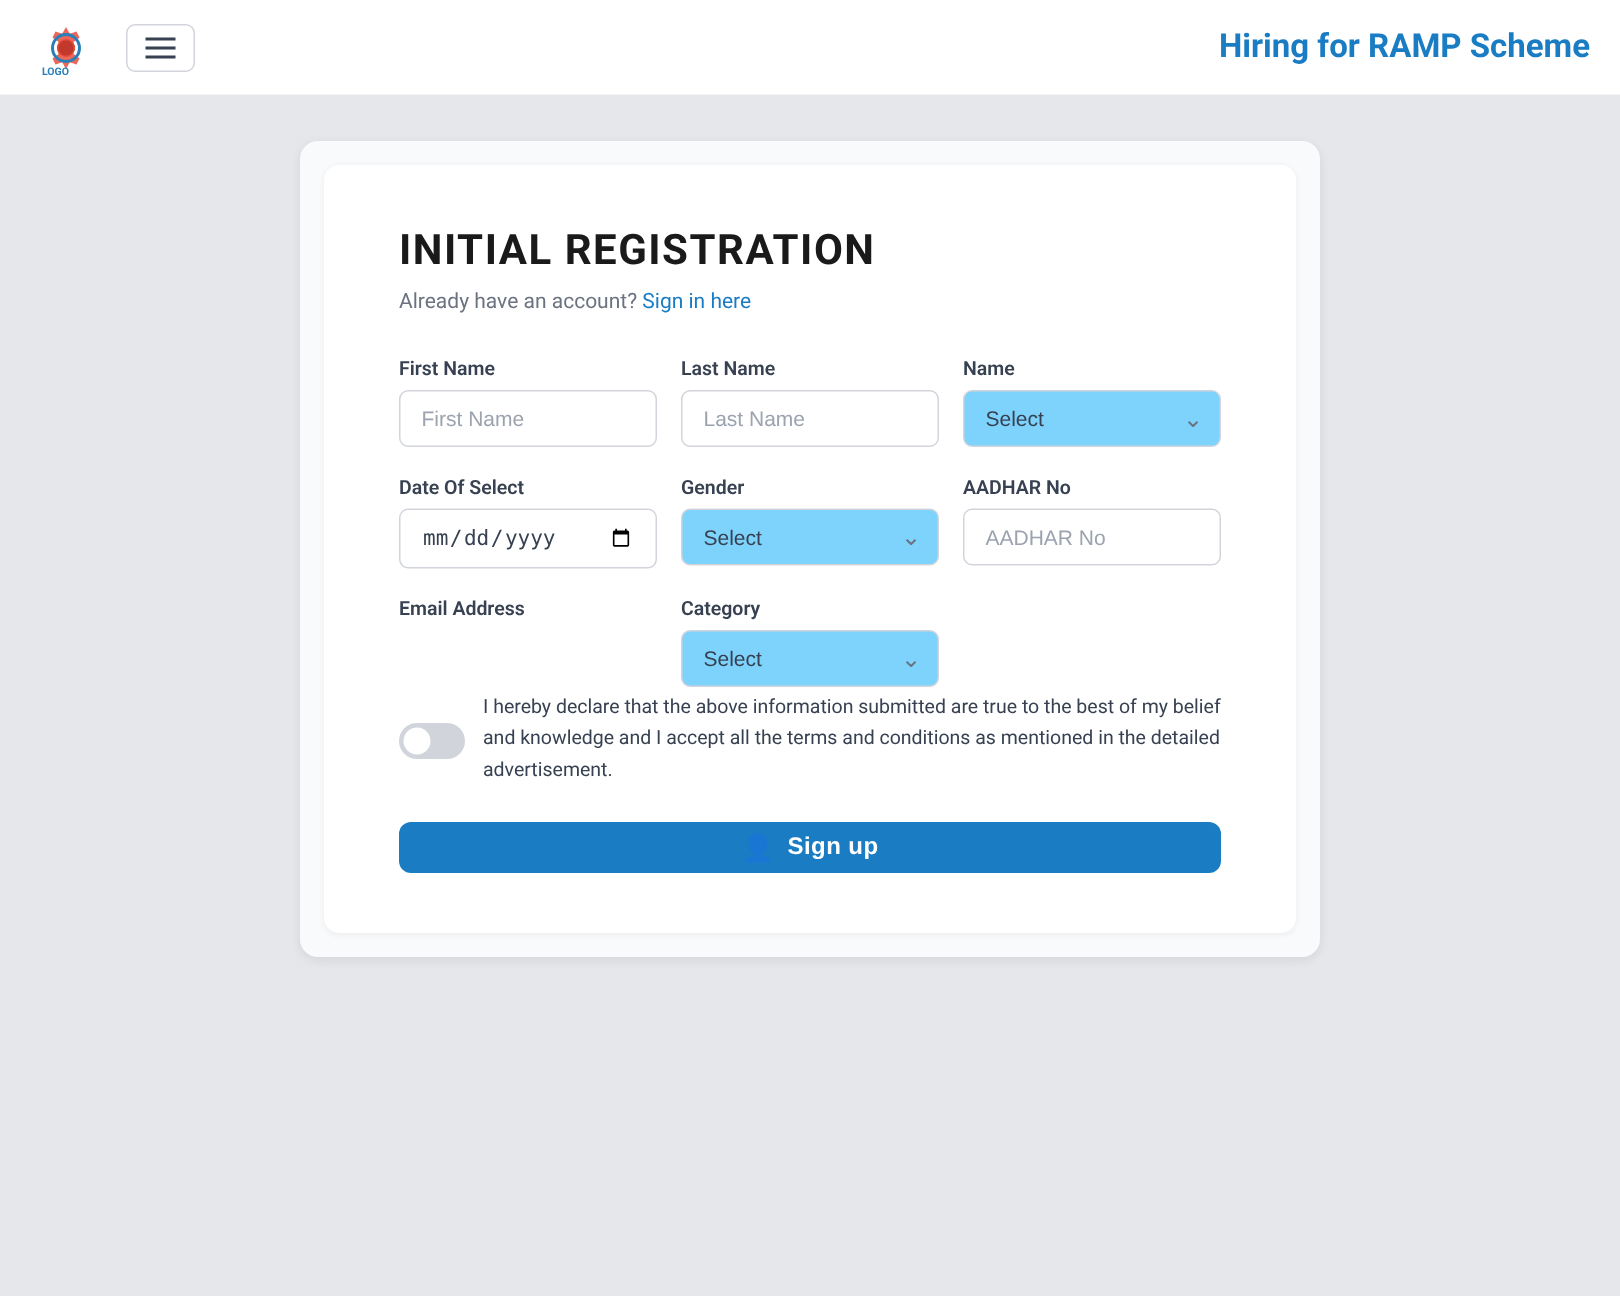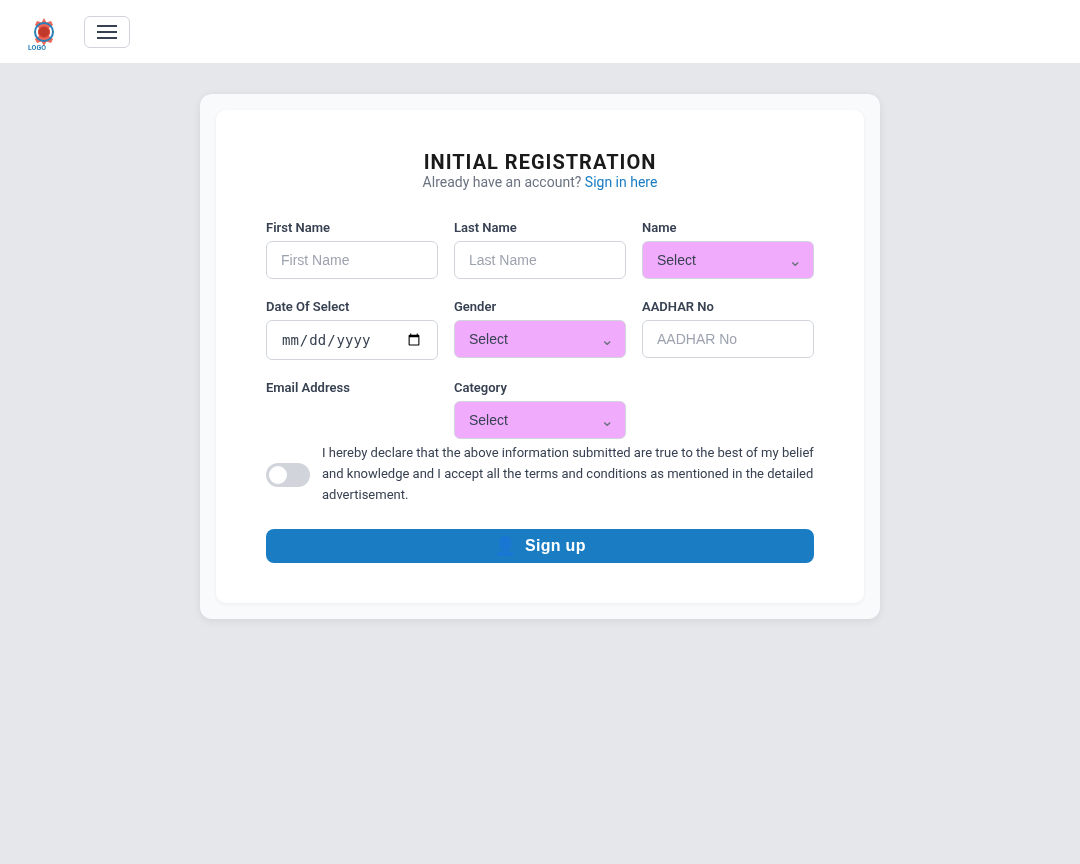--- a/index.html
+++ b/index.html
@@ -87,30 +87,29 @@
     }
 
     .inner-card {
       background: #ffffff;
       border-radius: 10px;
       padding: 40px 50px;
       box-shadow: 0 1px 4px rgba(0,0,0,0.06);
     }
 
     .form-title {
-      text-align: center;
-      font-size: 20px;
+      font-size: 28px;
       font-weight: 700;
       color: #1a1a1a;
       letter-spacing: 1px;
-      margin-bottom: 0;
+      margin-bottom: 10px;
     }
 
     .sign-in-text {
-      text-align: center;
+      text-align: left;
       color: #6b7280;
       font-size: 14px;
       margin-bottom: 30px;
     }
 
     .sign-in-link {
       color: #1a7dc4;
       text-decoration: none;
       cursor: pointer;
     }
@@ -152,21 +151,21 @@
       position: relative;
     }
 
     .form-select {
       appearance: none;
       padding: 10px 36px 10px 14px;
       border: 1px solid #d1d5db;
       border-radius: 6px;
       font-size: 14px;
       color: #374151;
-      background: #f0abfc;
+      background: #7dd3fc;
       width: 100%;
       cursor: pointer;
       outline: none;
     }
 
     .select-chevron {
       position: absolute;
       right: 12px;
       top: 50%;
       transform: translateY(-50%);
@@ -268,20 +267,23 @@
         <circle cx="24" cy="24" r="9" fill="none" stroke="#2980b9" stroke-width="2"></circle>
 
         <text x="8" y="42" font-size="7" fill="#2980b9" font-weight="bold">LOGO</text>
       </svg>
     </div>
     <button class="hamburger-btn" aria-label="Toggle navigation">
       <span></span>
       <span></span>
       <span></span>
     </button>
+  </div>
+  <div>
+    <span class="navbar-title">Hiring for RAMP Scheme</span>
   </div>
 </nav>
 
 <div class="main-content">
   <div class="outer-card">
     <div class="inner-card">
 
       <h1 class="form-title">INITIAL REGISTRATION</h1>
 
       <p class="sign-in-text">

